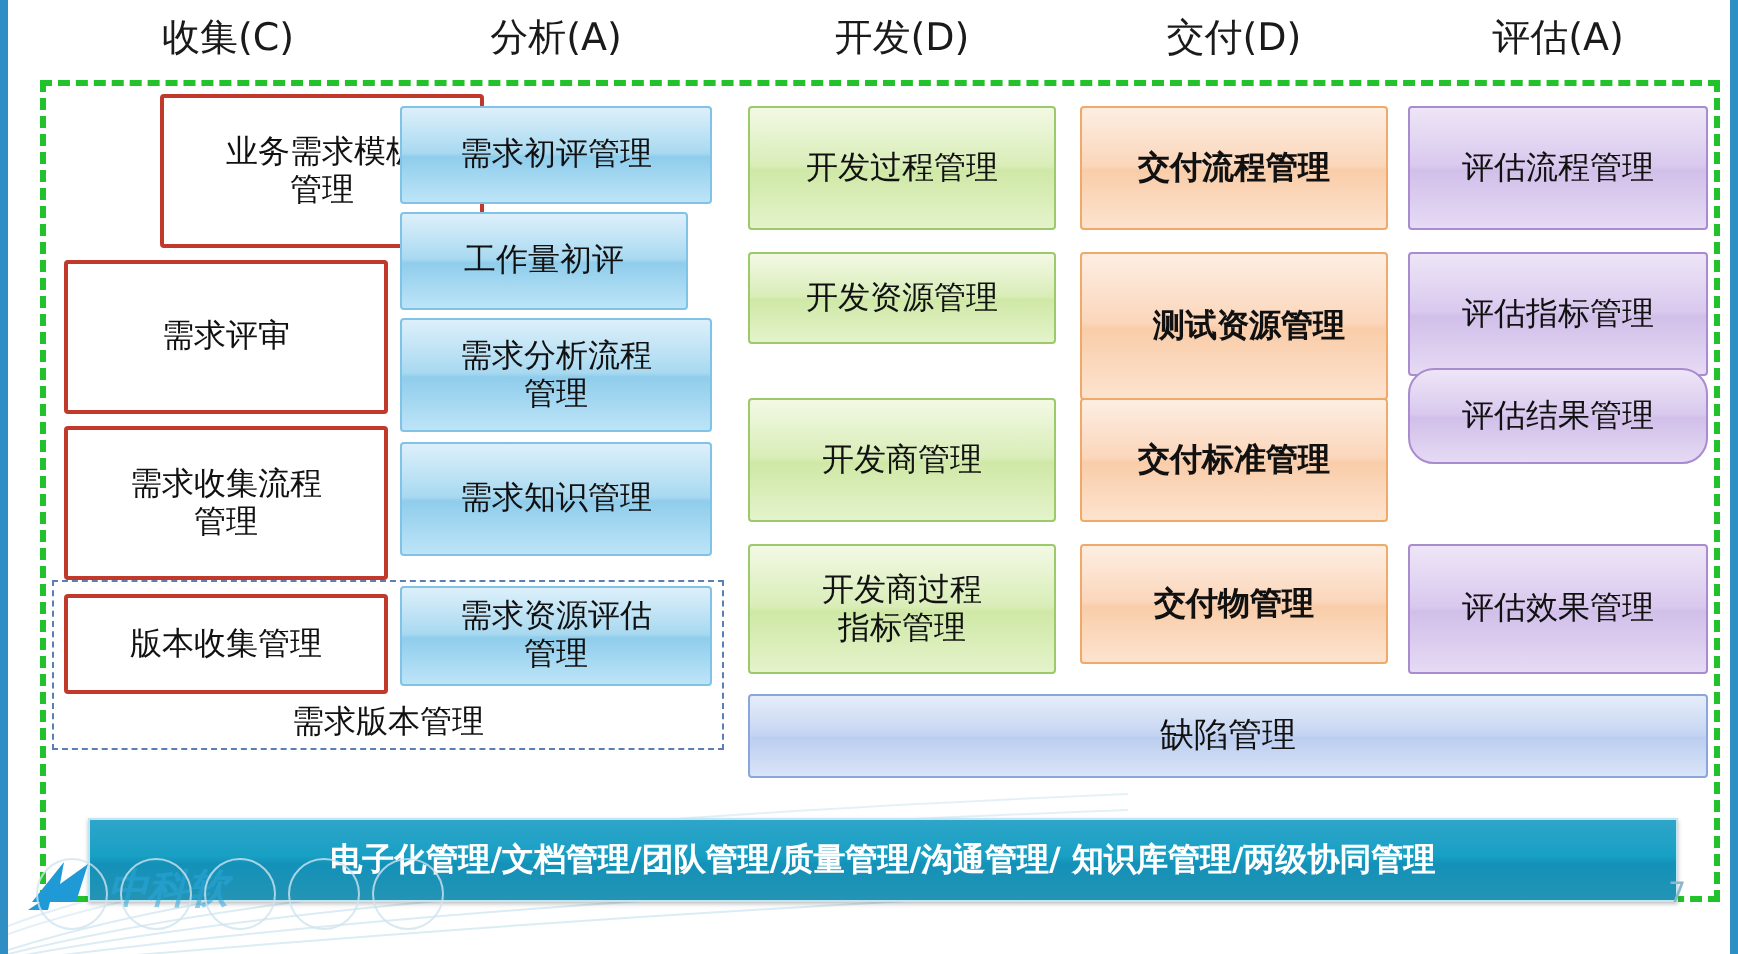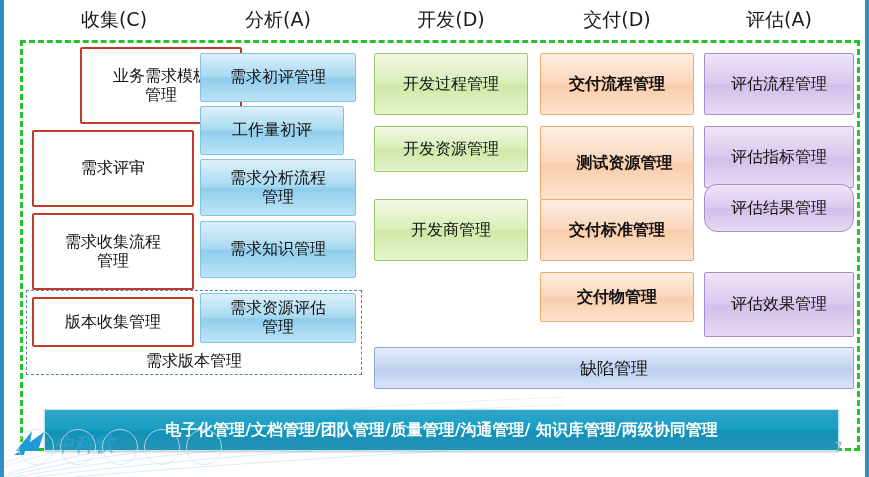--- a/index.html
+++ b/index.html
@@ -173,25 +173,27 @@
   <div class="card c-analysis" style="left:196px;top:221px;width:156px;height:57px;">需求知识管理</div>
   <div class="card c-analysis" style="left:196px;top:293px;width:156px;height:50px;">需求资源评估
 管理</div>
 
   <div class="dotted-group" style="left:22px;top:290px;width:336px;height:85px;"></div>
   <div class="dotted-label" style="left:22px;top:349px;width:336px;height:24px;">需求版本管理</div>
 
   <div class="card c-dev" style="left:370px;top:53px;width:154px;height:62px;">开发过程管理</div>
   <div class="card c-dev" style="left:370px;top:126px;width:154px;height:46px;">开发资源管理</div>
   <div class="card c-dev" style="left:370px;top:199px;width:154px;height:62px;">开发商管理</div>
+  <div class="card c-dev" style="left:370px;top:272px;width:154px;height:65px;">开发商过程
+指标管理</div>
 
   <div class="card c-deliver" style="left:536px;top:53px;width:154px;height:62px;">交付流程管理</div>
   <div class="card c-deliver" style="left:536px;top:126px;width:154px;height:74px;padding-left:19px;">测试资源管理</div>
   <div class="card c-deliver" style="left:536px;top:199px;width:154px;height:62px;">交付标准管理</div>
-  <div class="card c-deliver" style="left:536px;top:272px;width:154px;height:50px;">交付物管理</div>
+  <div class="card c-deliver" style="left:536px;top:272px;width:154px;height:60px;">交付物管理</div>
 
   <div class="card c-eval" style="left:700px;top:53px;width:150px;height:62px;">评估流程管理</div>
   <div class="card c-eval" style="left:700px;top:126px;width:150px;height:62px;">评估指标管理</div>
   <div class="card c-eval" style="left:700px;top:184px;width:150px;height:48px;border-radius:13px;">评估结果管理</div>
   <div class="card c-eval" style="left:700px;top:272px;width:150px;height:65px;">评估效果管理</div>
 
   <div class="card c-defect" style="left:370px;top:347px;width:480px;height:42px;">缺陷管理</div>
 
   <div class="banner">电子化管理/文档管理/团队管理/质量管理/沟通管理/ 知识库管理/两级协同管理</div>
 

